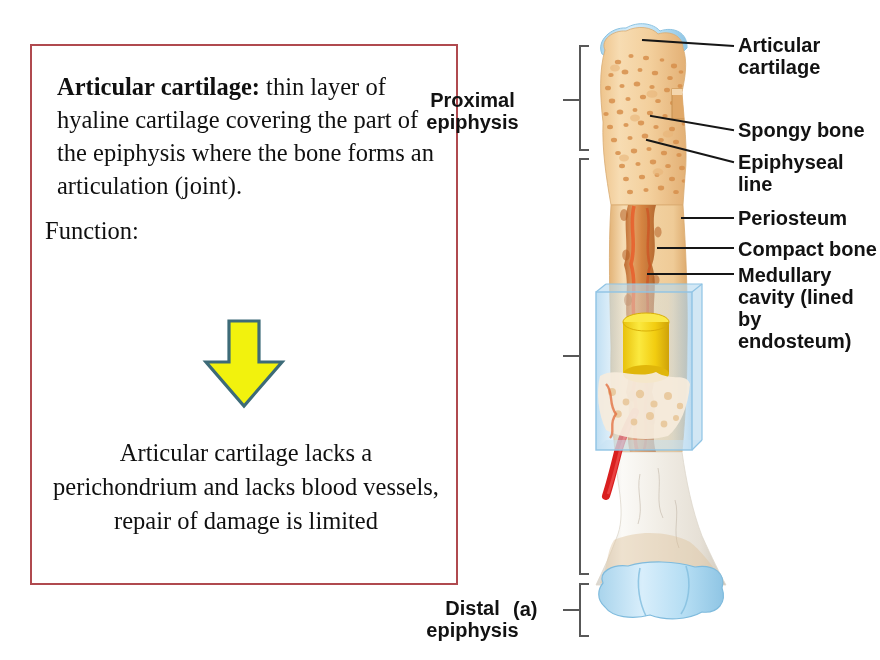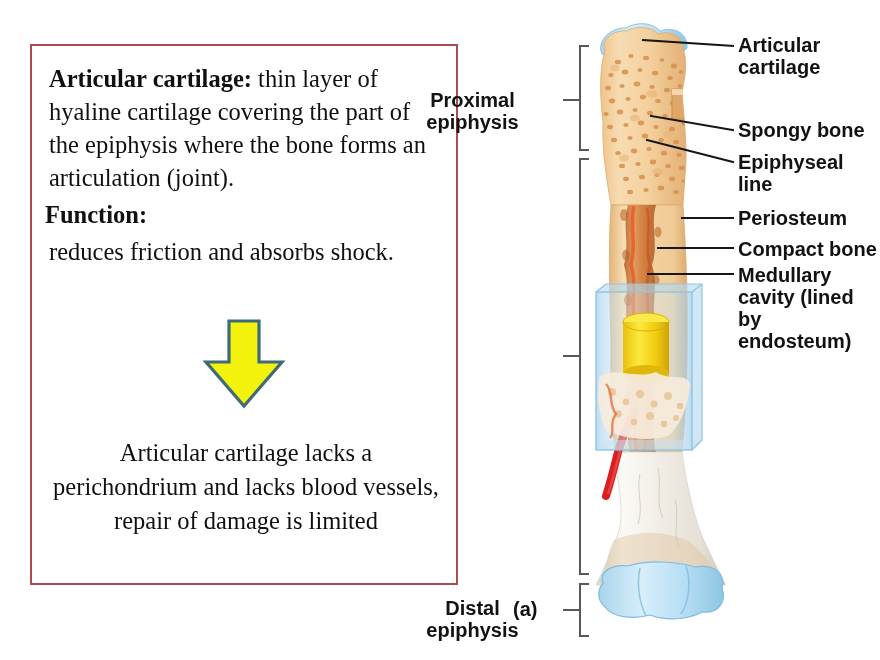--- a/index.html
+++ b/index.html
@@ -30,28 +30,28 @@
     position: absolute;
     left: 13px;
     top: 12px;
     right: 10px;
   }
   .para {
     font-family: "Liberation Serif", serif;
     font-size: 24.5px;
     line-height: 33px;
     color: #101010;
-    margin: 4px;
+    margin: 12px;
   }
   .para b { font-weight: bold; }
   .fn-head {
     font-family: "Liberation Serif", serif;
     font-size: 24.5px;
     line-height: 33px;
-    font-weight: bold;
+    font-weight: normal;
     color: #101010;
     margin: 0;
   }
 
   
   #arrow-wrap {
     position: absolute;
     left: 0;
     right: 0;
     top: 272px;
@@ -108,21 +108,20 @@
 </head>
 <body>
 
 <div id="text-panel">
   <div id="text-panel-inner">
 
     <p class="para"><b>Articular cartilage:</b><span> thin layer of hyaline cartilage covering the part of the epiphysis where the bone forms an articulation (joint).</span></p>
 
     <p class="fn-head">Function:</p>
 
-    <p class="para">reduces friction and absorbs shock.</p>
   </div>
 
   <div id="arrow-wrap">
     <span>
       <svg width="86" height="92" viewBox="0 0 86 92">
         <polygon points="28,3 58,3 58,44 81,44 43,88 5,44 28,44" fill="#f2f20d" stroke="#3d6b78" stroke-width="3.2" stroke-linejoin="miter"></polygon>
       </svg>
     </span>
   </div>
 

